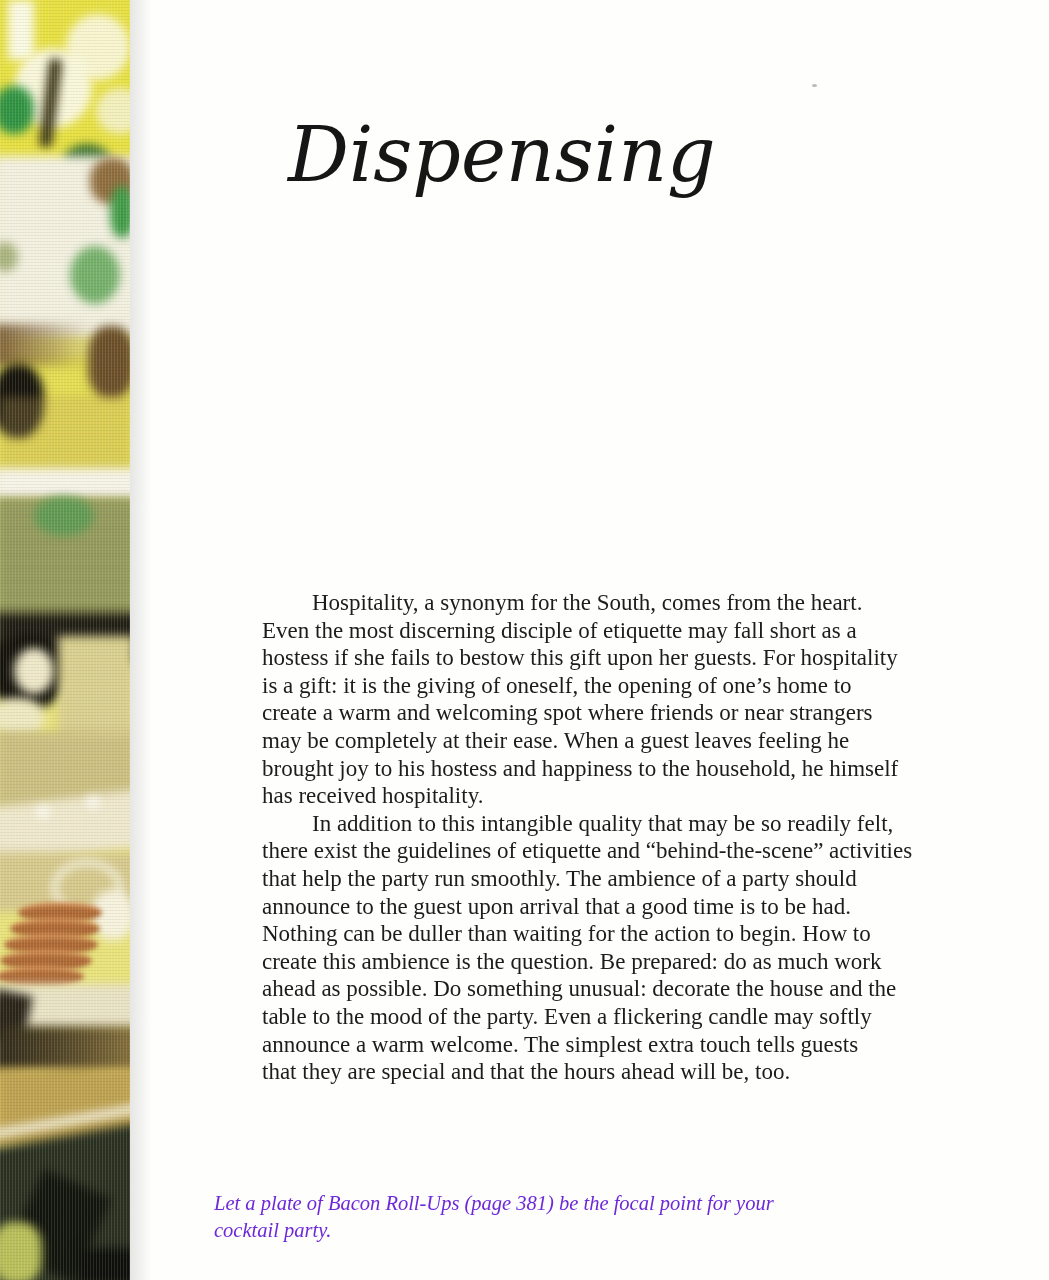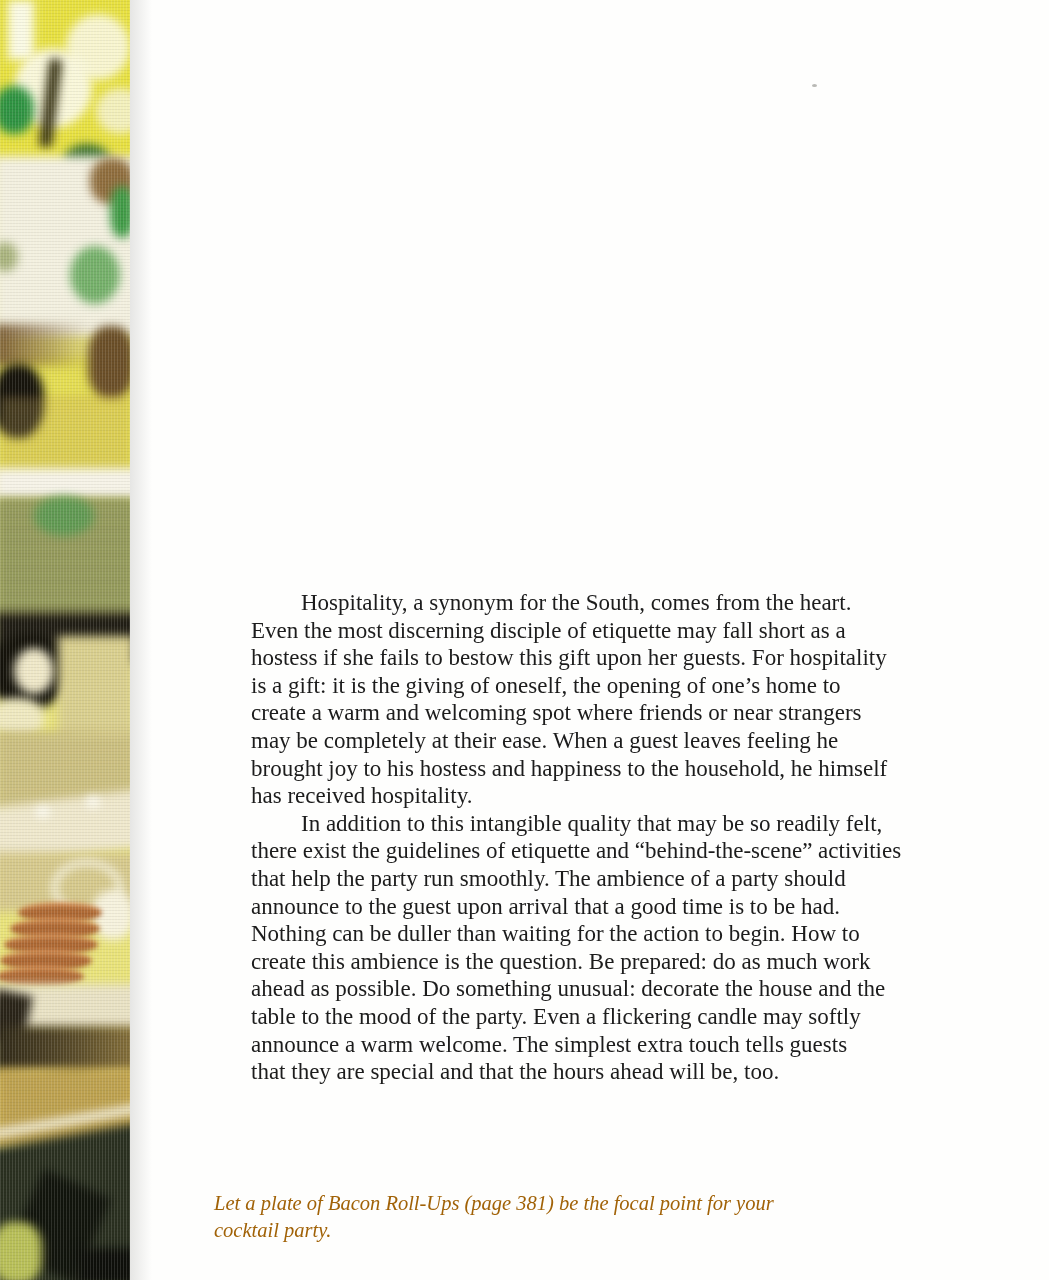--- a/index.html
+++ b/index.html
@@ -77,30 +77,30 @@
   
   .chapter-title{
     position:absolute;left:288px;top:104px;width:520px;
     font-family:"DejaVu Serif", serif;font-style:italic;
     font-size:76px;line-height:101px;color:#161616;
     letter-spacing:0px;
   }
   .chapter-title div{white-space:nowrap;}
 
   .body-text{
-    position:absolute;left:251px;top:589px;width:718px;
+    position:absolute;left:262px;top:589px;width:718px;
     font-size:23px;line-height:27.6px;color:#1c1c1c;
   }
   .body-text p{
     margin:0;white-space:pre-line;text-indent:50px;
   }
 
   .caption{
     position:absolute;left:214px;top:1190px;width:640px;
-    font-style:italic;font-size:20.5px;line-height:27px;color:#a16207;
+    font-style:italic;font-size:20.5px;line-height:27px;color:#6d28d9;
     white-space:pre-line;
   }
 
   .speck{position:absolute;width:5px;height:3px;background:#b9b9b5;border-radius:50%;}
   .speck1{left:812px;top:84px;}
 </style>
 </head>
 <body>
 
 <div class="page">
@@ -155,20 +155,21 @@
     <div class="b dark-diag"></div>
     <div class="b wedge"></div>
     <div class="b greenbl"></div>
     <div class="b black-corner"></div>
     <div class="dither"></div>
   </div>
 
   <div class="scan-shadow"></div>
 
   <div class="chapter-title">
+    <div>Dispensing</div>
   </div>
 
   <div class="body-text">
     <p>Hospitality, a synonym for the South, comes from the heart.
 Even the most discerning disciple of etiquette may fall short as a
 hostess if she fails to bestow this gift upon her guests. For hospitality
 is a gift: it is the giving of oneself, the opening of one’s home to
 create a warm and welcoming spot where friends or near strangers
 may be completely at their ease. When a guest leaves feeling he
 brought joy to his hostess and happiness to the household, he himself

